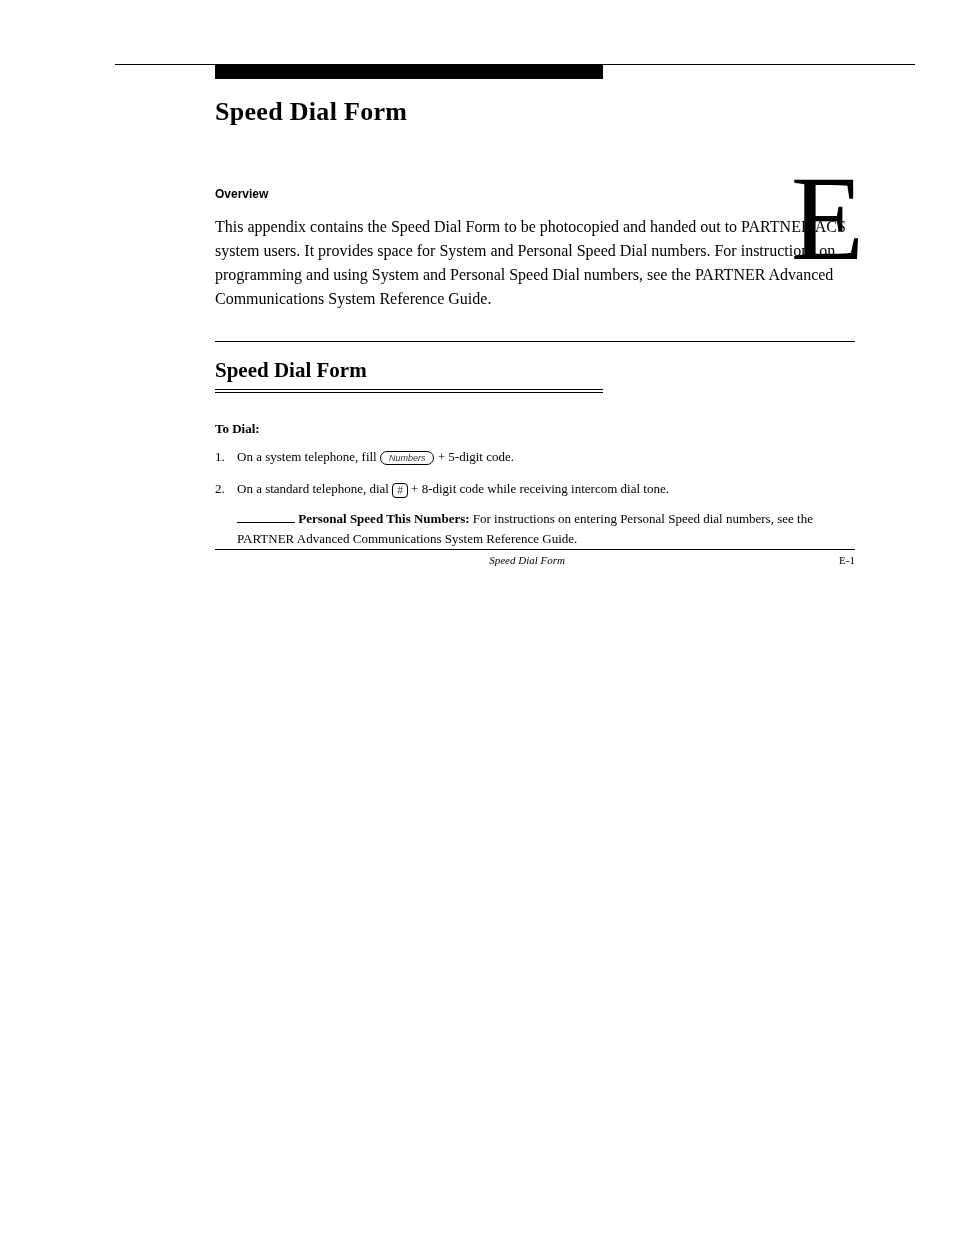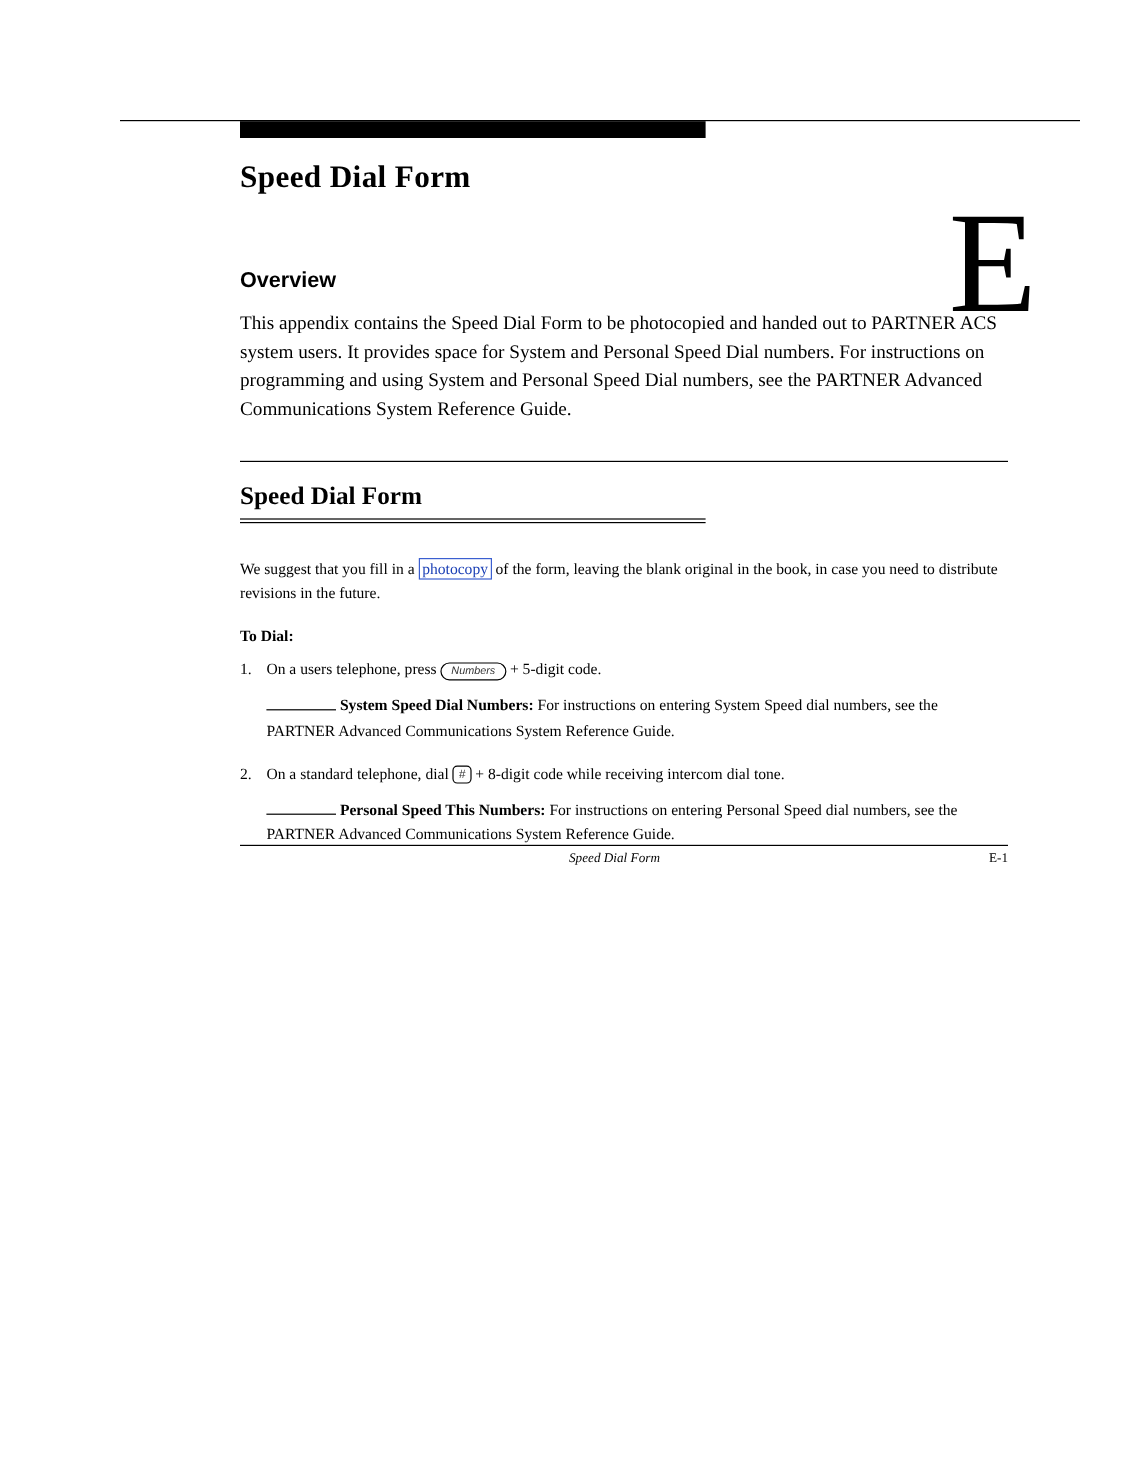--- a/index.html
+++ b/index.html
@@ -9,22 +9,23 @@
     }
     body {
       font-family: "Times New Roman", Times, serif;
       background: #ffffff;
       width: 954px;
       height: 1235px;
       position: relative;
       color: #000;
     }
     .page {
-      padding: 100px 100px 60px 100px;
+      padding: 64px 100px 60px 100px;
       position: relative;
+      margin-left: 15px;
     }
     .top-rule {
       border-top: 1px solid #000;
       margin-bottom: 0;
       width: 800px;
     }
     .black-bar {
       background: #000;
       height: 14px;
       width: 388px;
@@ -48,21 +49,21 @@
       top: 150px;
       color: #000;
     }
     .overview-block {
       margin-left: 100px;
       margin-top: 40px;
       width: 640px;
     }
     .overview-heading {
       font-family: Helvetica, Arial, sans-serif;
-      font-size: 18px;
+      font-size: 12px;
       font-weight: bold;
       margin-bottom: 14px;
     }
     .overview-text {
       font-family: "Palatino Linotype", "Book Antiqua", Palatino, serif;
       font-size: 16px;
       line-height: 1.5;
       margin-bottom: 30px;
     }
     .section-rule-wrap {
@@ -216,34 +217,27 @@
   </div>
 
   <div class="section-rule-wrap">
     <div class="section-title-row">
       <div class="section-title">Speed Dial Form</div>
     </div>
     <div class="section-under-rule"></div>
   </div>
 
   <div class="body-text">
-    <p class="para">
-      <span>We suggest that you fill in a </span><a href="#" class="link">photocopy</a><span> of the form, leaving the blank original in the book, in case you need to distribute revisions in the future.</span>
-    </p>
 
     <div class="subhead">To Dial:</div>
 
     <ol class="ordered">
       <li>
         <div class="li-body">
-          <span>On a users telephone, press </span><span class="key-oval">Numbers</span><span> + 5-digit code.</span>
-          <div class="li-sub">
-            <span class="blank"></span>
-            <strong>System Speed Dial Numbers:</strong><span> For instructions on entering System Speed dial numbers, see the PARTNER Advanced Communications System Reference Guide.</span>
-          </div>
+          <span>On a system telephone, fill </span><span class="key-oval">Numbers</span><span> + 5-digit code.</span>
         </div>
       </li>
       <li>
         <div class="li-body">
           <span>On a standard telephone, dial </span><span class="key-round">#</span><span> + 8-digit code while receiving intercom dial tone.</span>
           <div class="li-sub">
             <span class="blank"></span>
             <strong>Personal Speed This Numbers:</strong><span> For instructions on entering Personal Speed dial numbers, see the PARTNER Advanced Communications System Reference Guide.</span>
           </div>
         </div>

